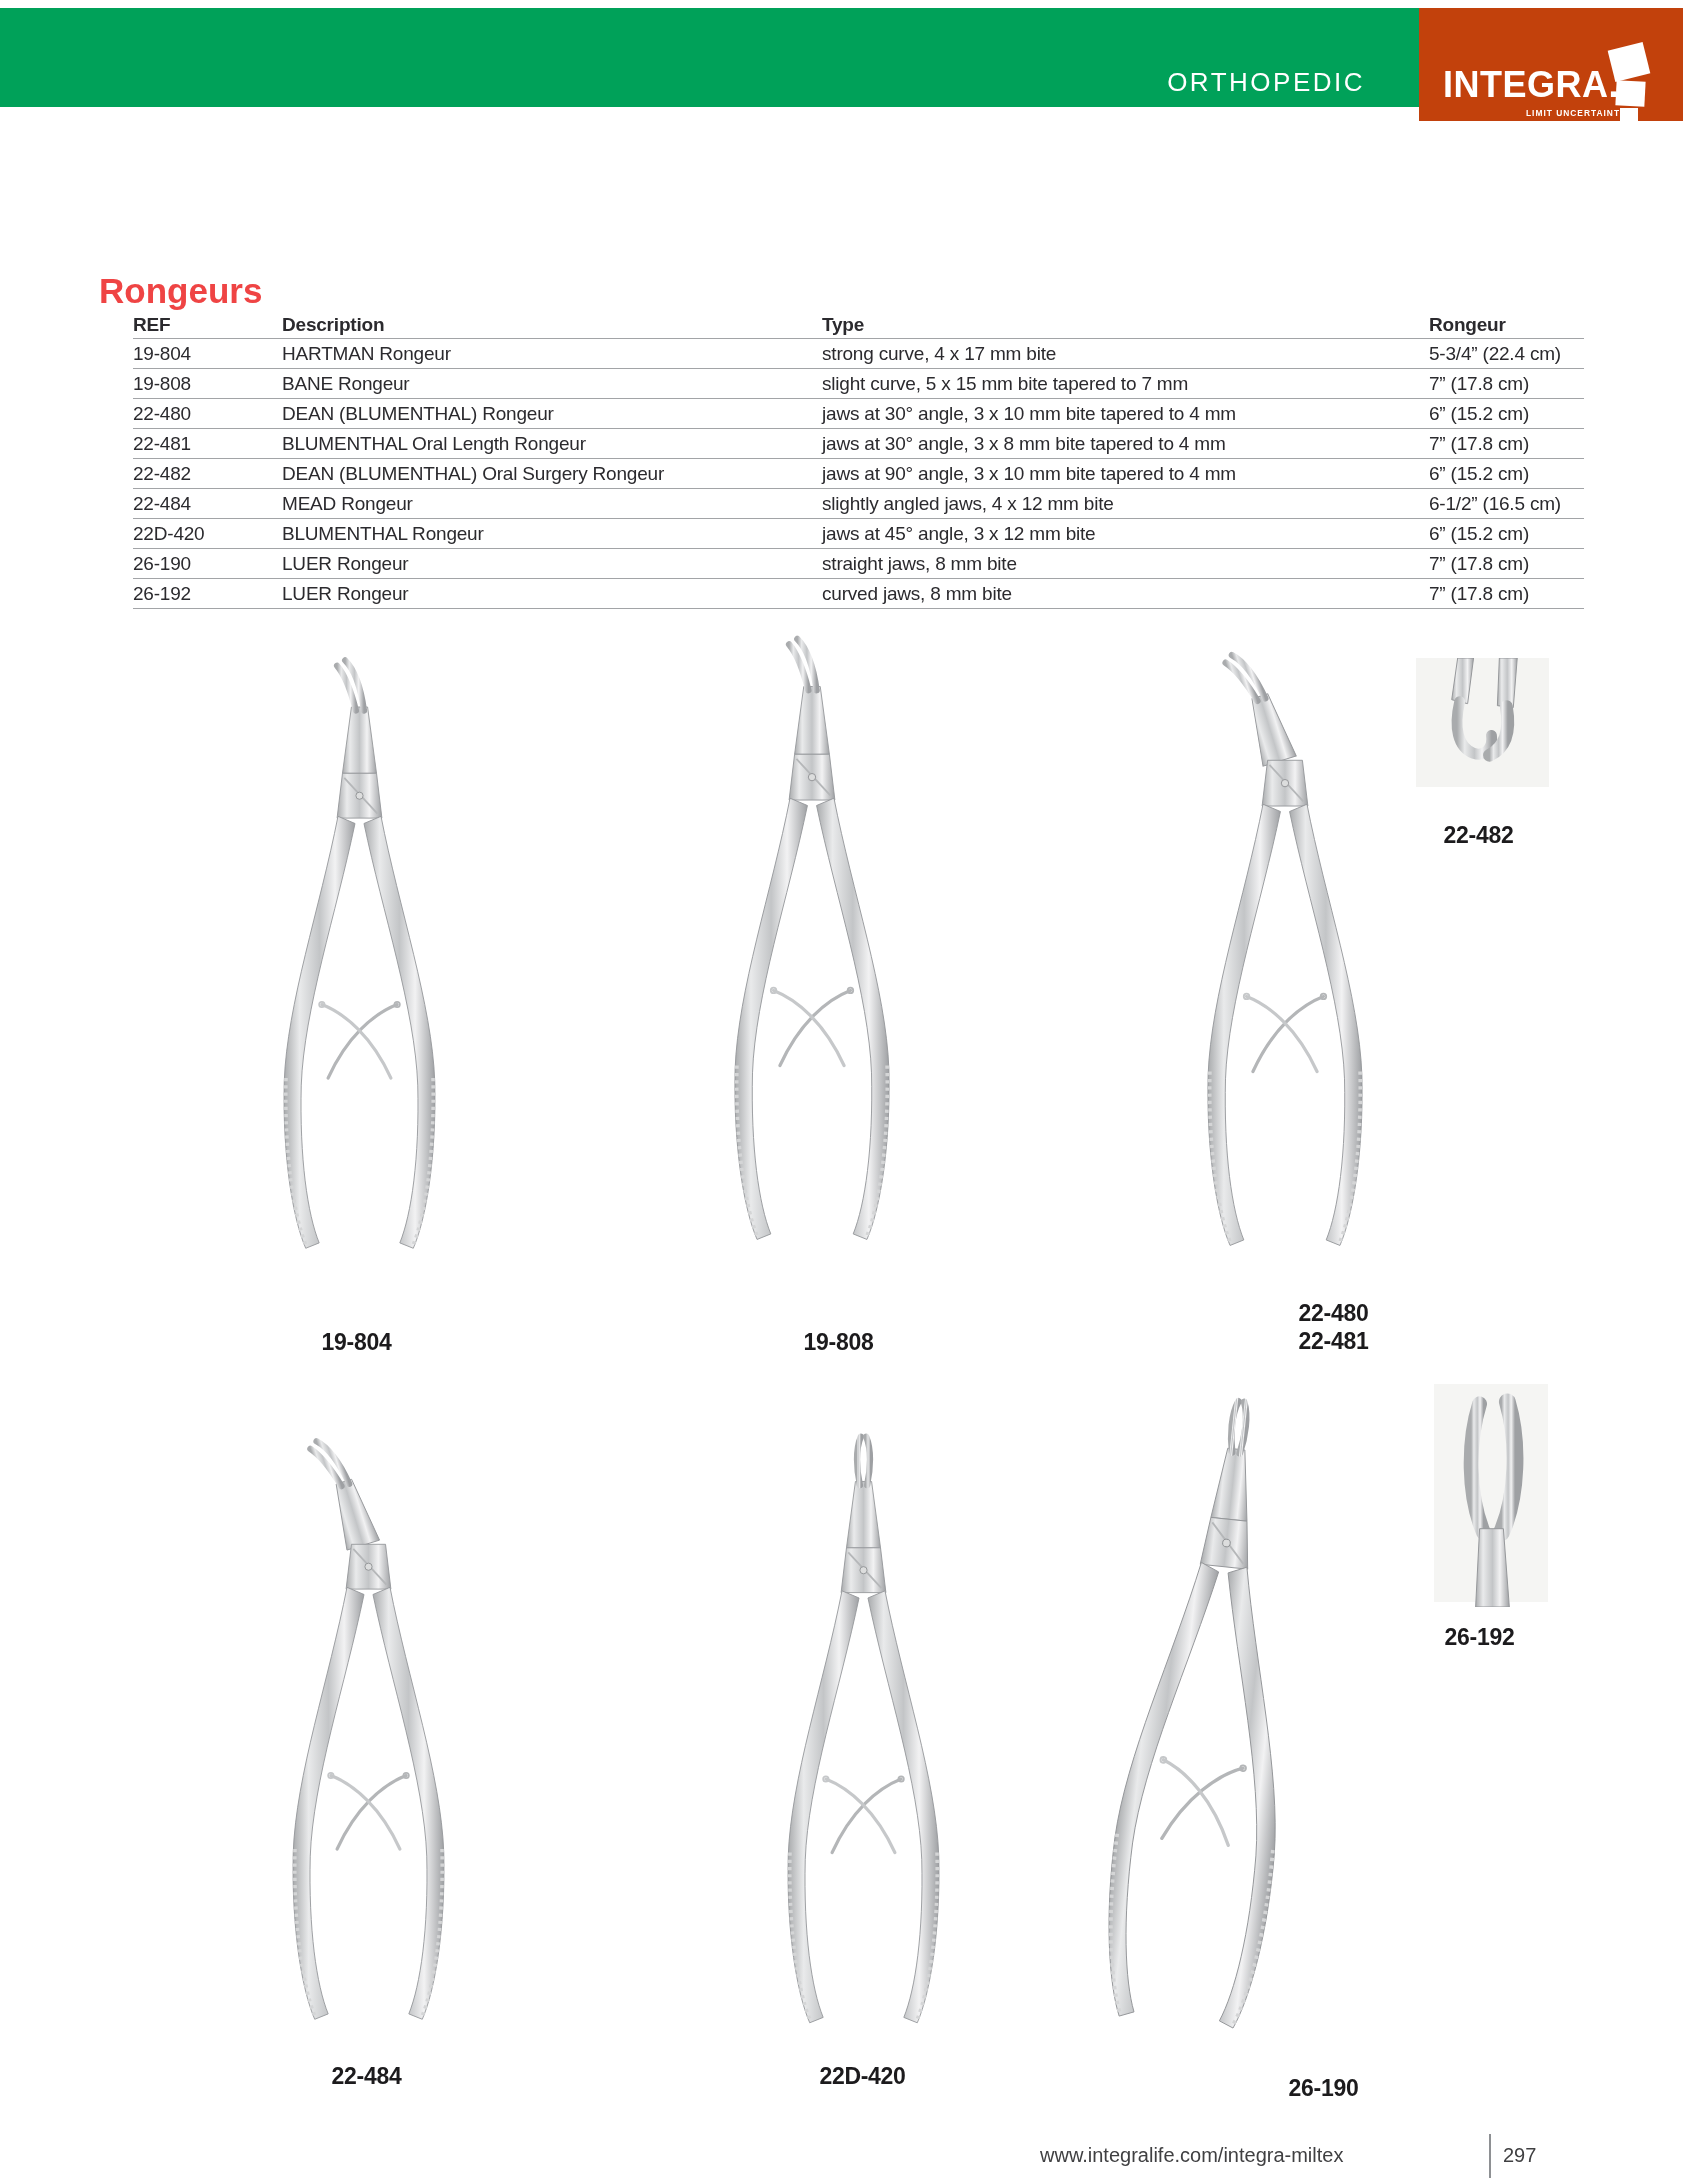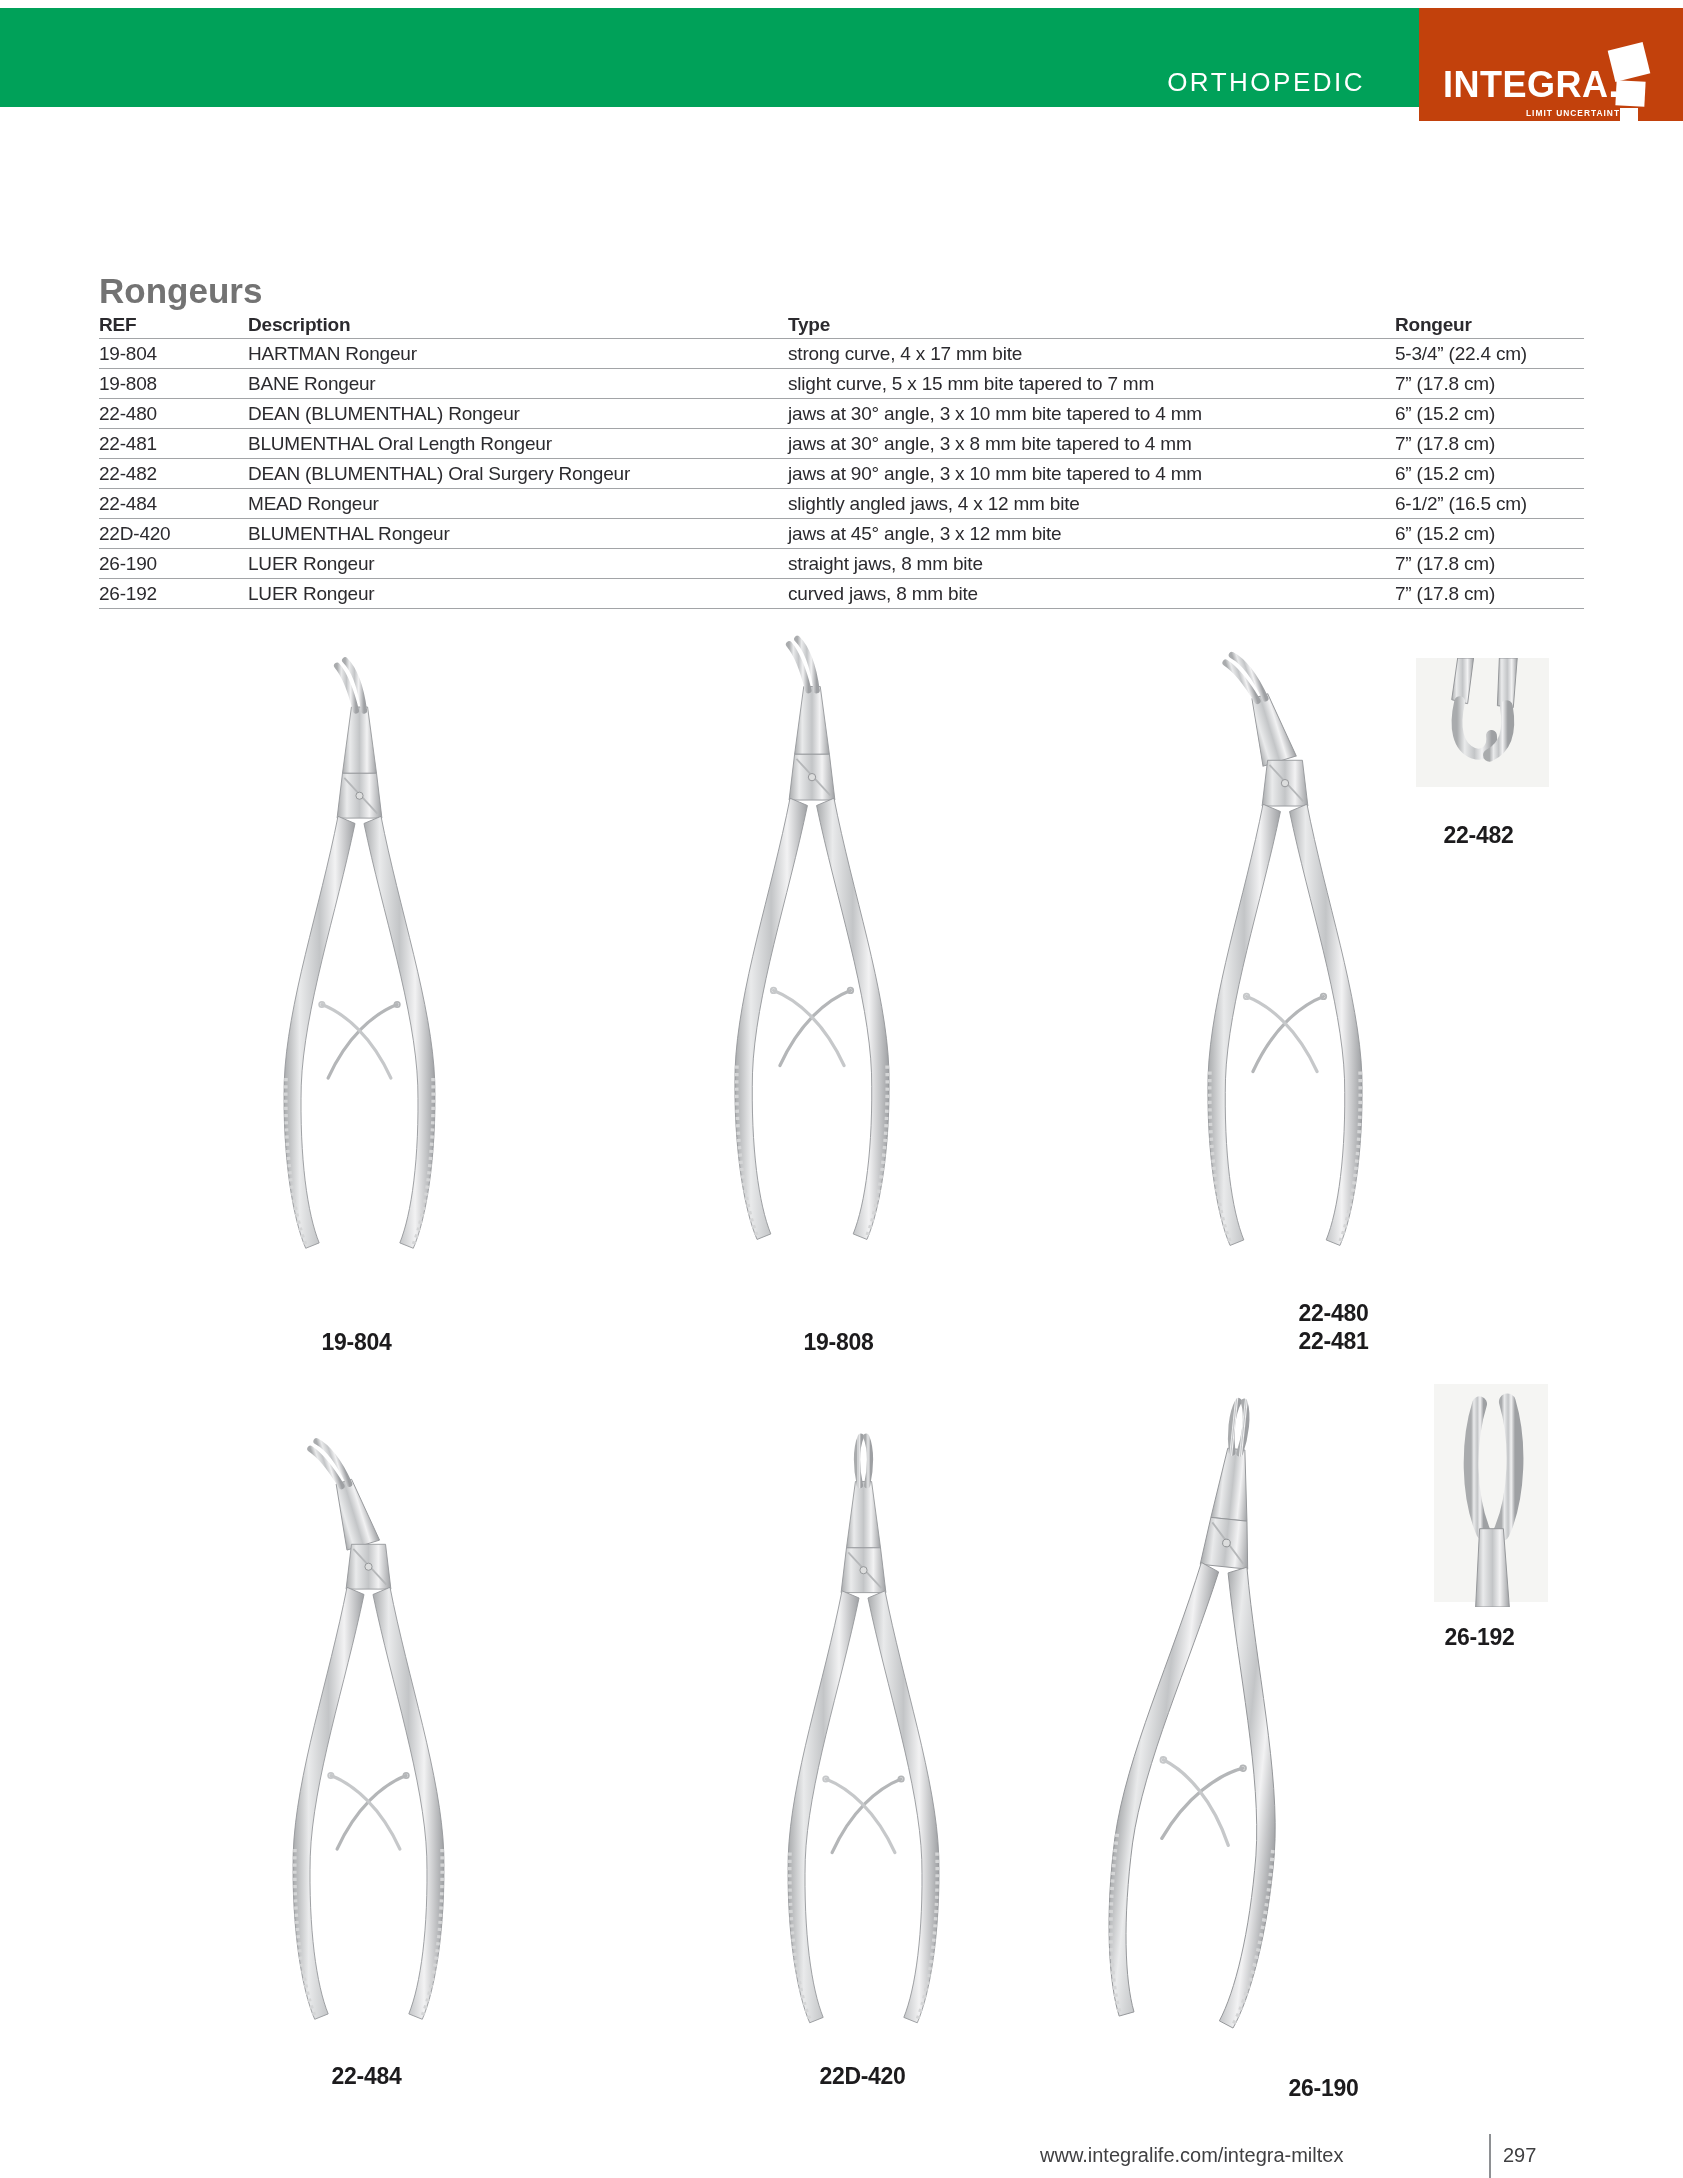--- a/index.html
+++ b/index.html
@@ -20,26 +20,26 @@
   }
   .brand-tagline {
     position:absolute; left:107px; top:100px; color:#ffffff; font-size:8.4px; font-weight:700;
     letter-spacing:1px;
   }
   .sq { position:absolute; background:#ffffff; }
   .sq1 { left:192px; top:38px; width:36px; height:32px; transform:rotate(-14deg); }
   .sq2 { left:197px; top:73px; width:29px; height:25px; transform:rotate(3deg); }
   .sq3 { left:201px; top:100px; width:18px; height:13px; }
   
-  .page-title { position:absolute; left:99px; top:248px; font-size:35px; font-weight:700; color:#737373; }
+  .page-title { position:absolute; left:99px; top:248px; font-size:35px; font-weight:700; color:#ef4444; }
   
   .ref-table { position:absolute; left:99px; top:311px; width:1485px; font-size:19px; }
   .trow {
     display:grid; grid-template-columns:149px 540px 607px 190px;
-    height:29px; align-items:center; border-bottom:1.5px solid #a2a4a7;
+    height:29px; align-items:center; border-bottom:1.5px solid #a2a4a7;margin-left:34px;
   }
   .trow.thead { height:27px; font-weight:700; }
   .tcell { white-space:nowrap; overflow:visible; letter-spacing:-0.2px; }
   
   .fig { position:absolute; }
   .fig-label {
     position:absolute; width:139px; text-align:center; font-size:23px; font-weight:700;
     color:#1c1b1d; letter-spacing:-0.3px;
   }
   .fig-label.two-line { line-height:28px; }

